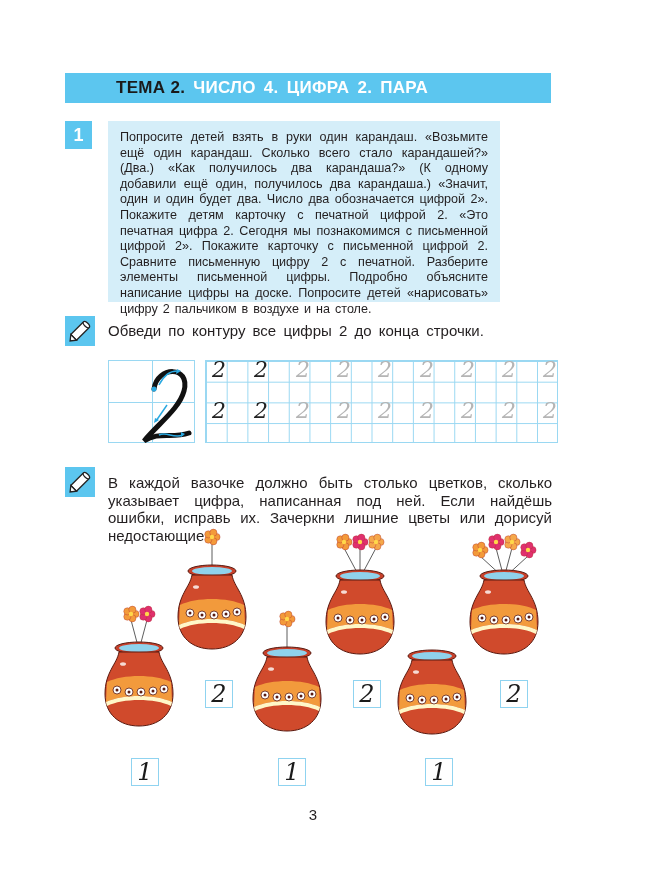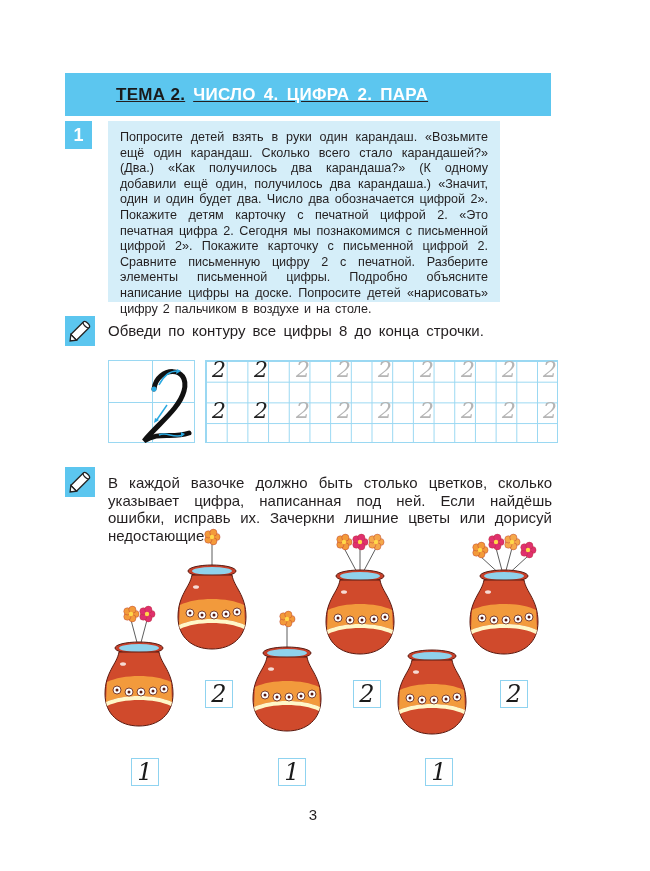--- a/index.html
+++ b/index.html
@@ -1,18 +1,18 @@
 <!DOCTYPE html>
 <html><head>
 <meta charset="utf-8">
 <style>
   html, body { margin:0; padding:0; background:#ffffff; }
   body { width:650px; height:871px; position:relative; overflow:hidden; font-family:"Liberation Sans", sans-serif; color:#231f20; }
   .abs { position:absolute; }
-  .header-bar { left:65px; top:73px; width:486px; height:43px; background:#5cc6ef; display:flex; align-items:center;text-decoration:underline; }
+  .header-bar { left:65px; top:73px; width:486px; height:30px; background:#5cc6ef; display:flex; align-items:center; }
   .header-bar .t1 { margin-left:51px; font-weight:bold; font-size:17px; color:#1a1a1a; letter-spacing:0.3px; }
   .header-bar .t2 { margin-left:8px; font-weight:bold; font-size:17px; color:#ffffff; letter-spacing:0.3px; word-spacing:3px; }
   .badge { left:65px; top:121px; width:27px; height:28px; background:#5cc6ef; color:#fff; font-weight:bold; font-size:18px; display:flex; align-items:center; justify-content:center; }
   .note { left:108px; top:121px; width:392px; height:181px; background:#d5eef9; box-sizing:border-box; padding:9px 12px 0 12px; }
   .note p { margin:0; font-size:12.6px; line-height:15.6px; text-align:justify; color:#231f20; word-spacing:1.5px; }
   .pencil { width:30px; height:30px; background:#5cc6ef; }
   .task-text { font-size:15px; color:#231f20; word-spacing:3px; }
   .task2 p { margin:0; font-size:15px; line-height:17.5px; text-align:justify; word-spacing:3px; }
   .grid-big { left:108px; top:360px; width:87px; height:83px; border:1px solid #9ad8f2; box-sizing:border-box; }
   .grid-small { left:205px; top:360px; width:353px; height:83px; border:1px solid #9ad8f2; box-sizing:border-box;
@@ -43,21 +43,21 @@
 <div class="abs pencil" style="left:65px; top:316px;">
   <svg width="30" height="30" viewBox="0 0 30 30">
     <g transform="rotate(-45 15 15)">
       <rect x="6" y="11" width="18" height="8" rx="1" fill="#fff" stroke="#222" stroke-width="1.3"></rect>
       <ellipse cx="24" cy="15" rx="2" ry="4" fill="#fff" stroke="#222" stroke-width="1.3"></ellipse>
       <polygon points="6,11 1,15 6,19" fill="#fff" stroke="#222" stroke-width="1.3"></polygon>
       <polygon points="2.5,14 1,15 2.5,16" fill="#222"></polygon>
     </g>
   </svg>
 </div>
-<div class="abs task-text" style="left:108px; top:322px;">Обведи по контуру все цифры 8 до конца строчки.</div>
+<div class="abs task-text" style="left:108px; top:322px;">Обведи по контуру все цифры 2 до конца строчки.</div>
 
 <div class="abs grid-big">
   <div class="abs" style="left:43px; top:0; width:1px; height:81px; background:#9ad8f2;"></div>
   <div class="abs" style="left:0; top:41px; width:85px; height:1px; background:#9ad8f2;"></div>
   <svg class="abs" style="left:0; top:0;" width="87" height="83" viewBox="0 0 87 83">
     <path d="M45 28 C 48 5, 82 4, 75 30 C 70 48, 50 62, 35 80 C 50 70, 62 78, 80 72" fill="none" stroke="#111" stroke-width="5" stroke-linecap="round"></path>
     <path d="M50 24 C 55 14, 62 10, 68 10" fill="none" stroke="#29a8e0" stroke-width="1.5"></path>
     <polygon points="68,8 72,10 67,13" fill="#29a8e0"></polygon>
     <path d="M58 44 L 47 60" fill="none" stroke="#29a8e0" stroke-width="1.5"></path>
     <polygon points="45,62 46,57 50,59" fill="#29a8e0"></polygon>

